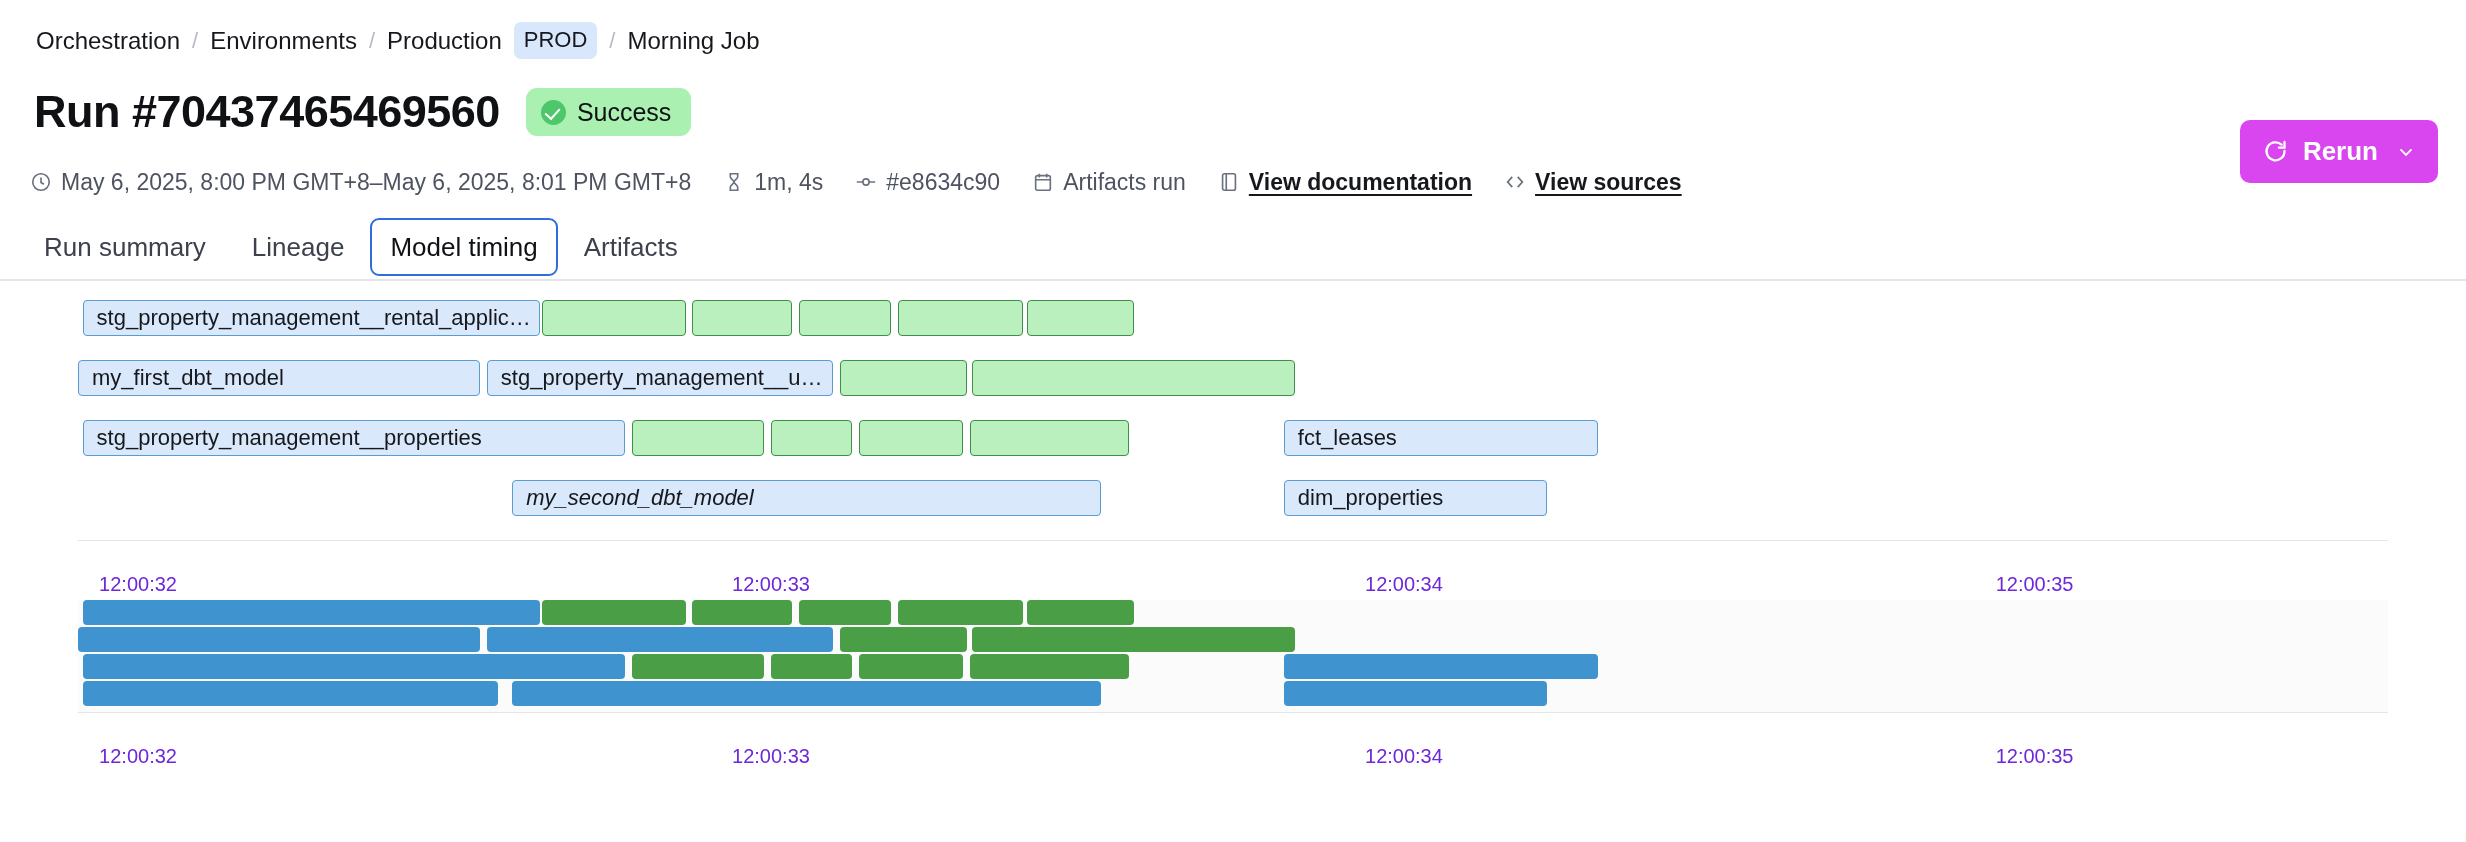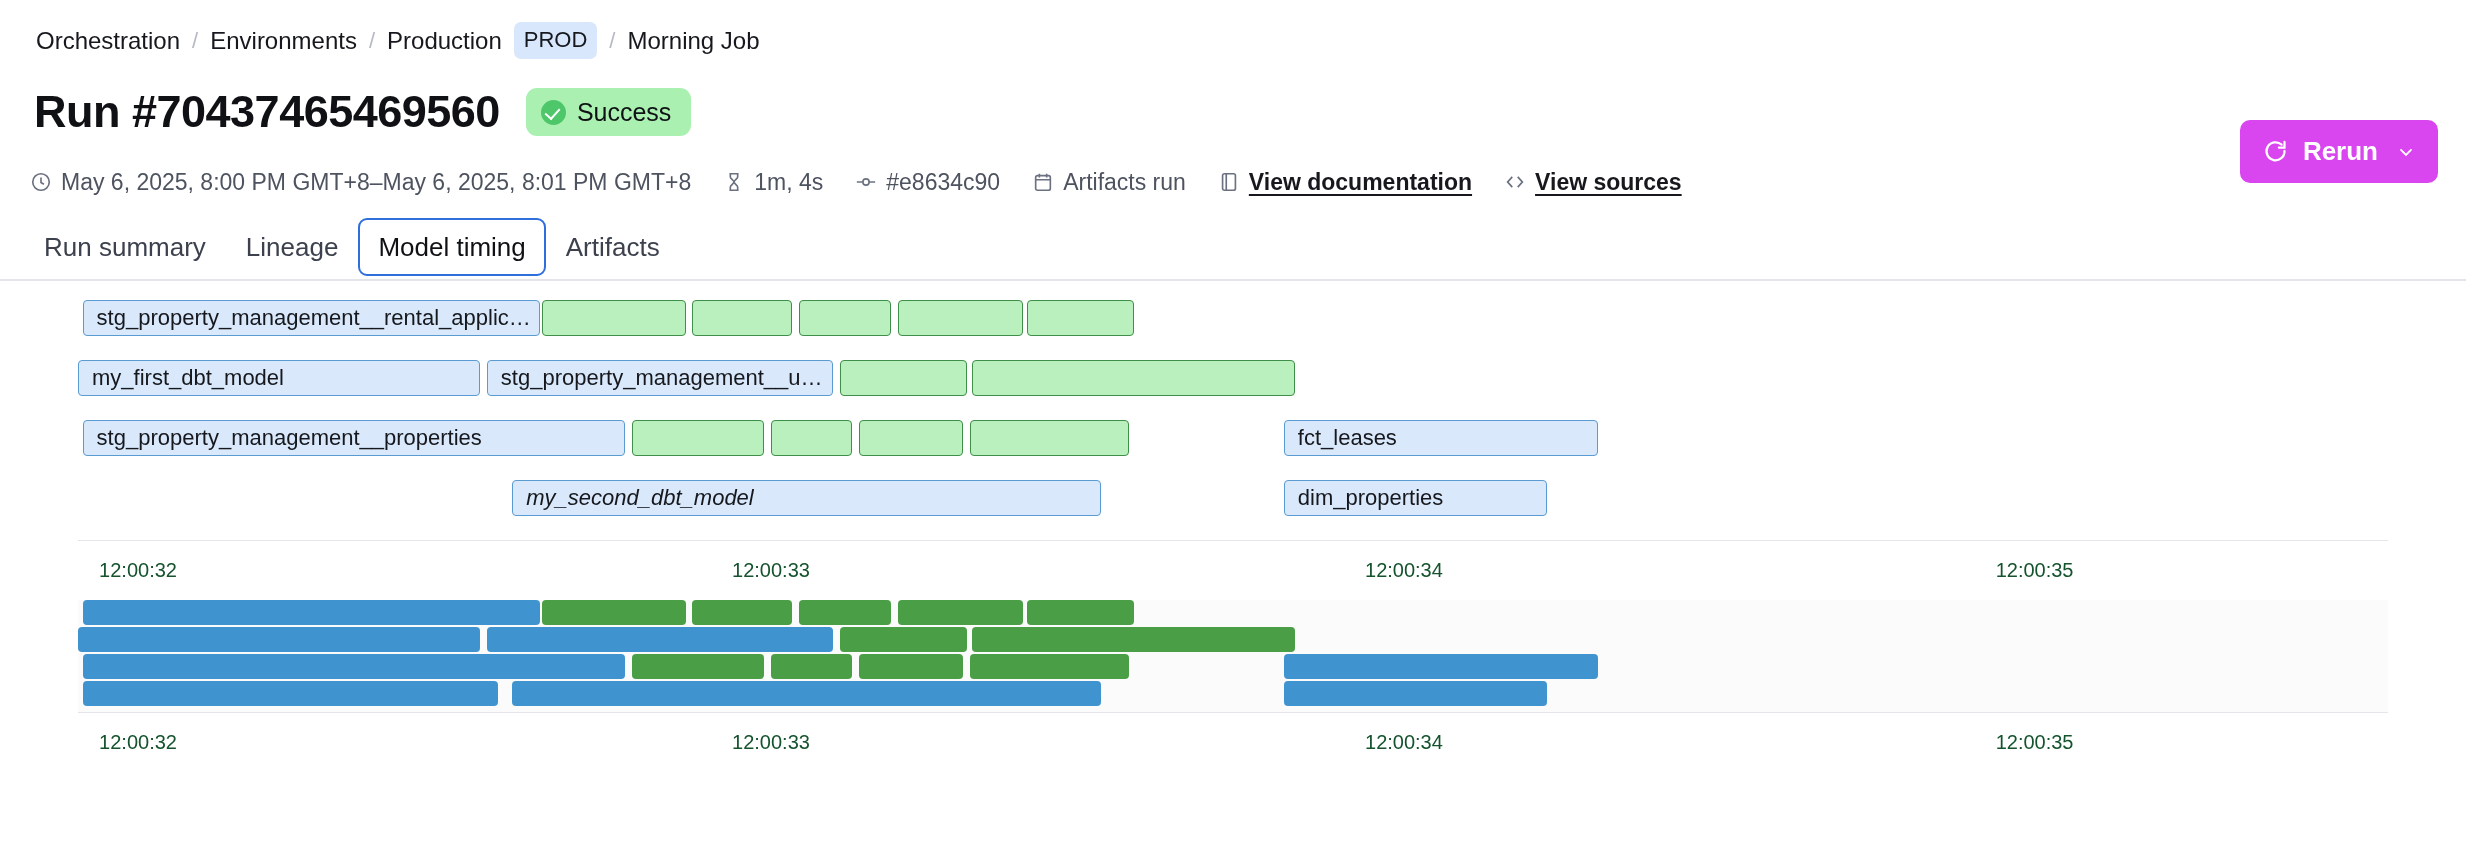--- a/index.html
+++ b/index.html
@@ -122,21 +122,21 @@
     width: 20px; height: 20px; margin-left: 4px;
     display: inline-flex; align-items: center; justify-content: center;
   }
   .rerun-btn .rr-chev svg { width: 100%; height: 100%; }
 
   
   .tabs {
     position: absolute;
     left: 24px; top: 218px;
     display: flex; align-items: center;
-    gap: 0;
+    gap: 6px;
   }
   .tab {
     font-size: 26px;
     line-height: 32px;
     padding: 11px 18px;
     color: #3c414d;
     border-radius: 9px;
     cursor: pointer;
     border: 2.5px solid transparent;
     background: transparent;
@@ -196,24 +196,24 @@
   }
 
   .axis {
     position: relative;
     margin: 0 78px;
     height: 42px;
     border-top: 1.5px solid #e3e5e9;
   }
   .axis-tick {
     position: absolute;
-    top: 17px;
+    top: 31px;
     font-size: 20px;
     line-height: 24px;
-    color: #14532d;
+    color: #6d28d9;
     transform: translateX(-50%);
     white-space: nowrap;
   }
 
   
   .minimap-wrap { position: absolute; left: 0; top: 600px; width: 2466px; }
   .minimap {
     position: relative;
     margin: 0 78px;
     height: 112px;

